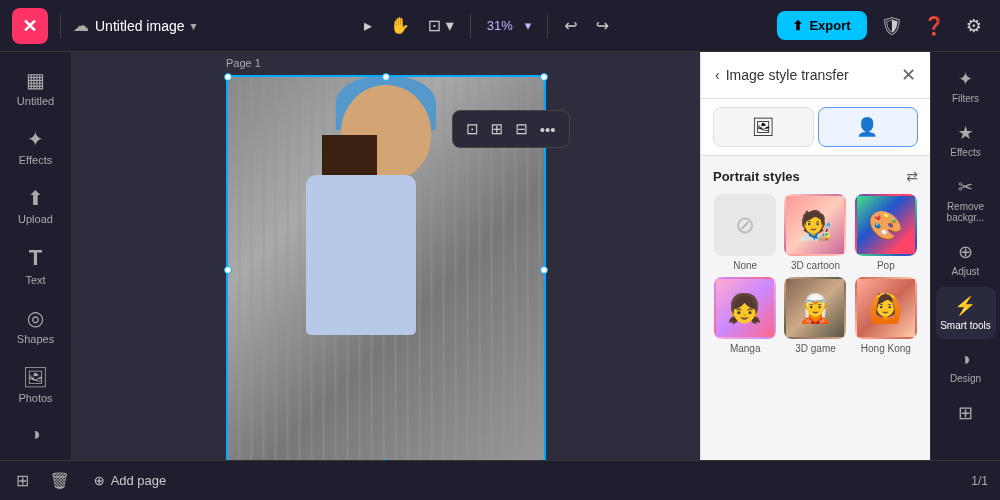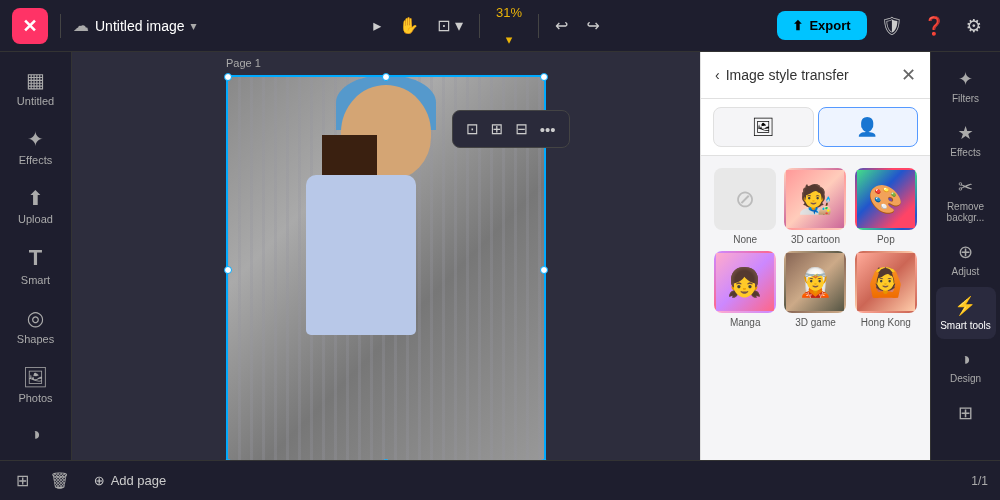--- a/index.html
+++ b/index.html
@@ -36,22 +36,22 @@
       display: flex; align-items: center; gap: 6px;
     }
     .toolbar-btn {
       background: none; border: none; color: #ccc;
       cursor: pointer; padding: 6px; border-radius: 6px;
       font-size: 16px; display: flex; align-items: center; justify-content: center;
       transition: background 0.15s;
     }
     .zoom-area {
       display: flex; align-items: center; gap: 12px;
-      color: #eab308; font-size: 13px;
-      background: none; border: none; cursor: pointer; flex-direction: column;
+      color: #c4b5fd; font-size: 13px;
+      background: none; border: none; cursor: pointer;
     }
     .export-btn {
       background: #00c4ff;
       border: none; border-radius: 8px;
       color: #000; font-weight: 600; font-size: 13px;
       padding: 7px 16px; cursor: pointer;
       display: flex; align-items: center; gap: 6px;
     }
     .toolbar-icon-btn {
       background: none; border: none; color: #ccc; font-size: 18px;
@@ -356,21 +356,21 @@
     <div class="sidebar-item">
       <span class="icon">✦</span>
       <span>Effects</span>
     </div>
     <div class="sidebar-item">
       <span class="icon">⬆</span>
       <span>Upload</span>
     </div>
     <div class="sidebar-item">
       <span class="icon" style="font-size:22px;font-weight:bold;">T</span>
-      <span>Smart</span>
+      <span>Text</span>
     </div>
     <div class="sidebar-item">
       <span class="icon">◎</span>
       <span>Shapes</span>
     </div>
     <div class="sidebar-item">
       <span class="icon">🖼</span>
       <span>Photos</span>
     </div>
     <div class="sidebar-bottom">
@@ -417,20 +417,24 @@
         <span>‹</span>
         <span>Image style transfer</span>
       </button>
       <button class="panel-close">✕</button>
     </div>
     <div class="panel-tabs">
       <div class="panel-tab">🖼</div>
       <div class="panel-tab active">👤</div>
     </div>
     <div class="panel-content">
+      <div class="section-header">
+        <span class="section-title">Portrait styles</span>
+        <span class="section-icon">⇄</span>
+      </div>
       <div class="styles-grid">
 
         <div class="style-item">
           <div class="style-thumb none-thumb">
             <span style="font-size:24px;color:#bbb;">⊘</span>
           </div>
           <span class="style-label">None</span>
         </div>
 
         <div class="style-item">

